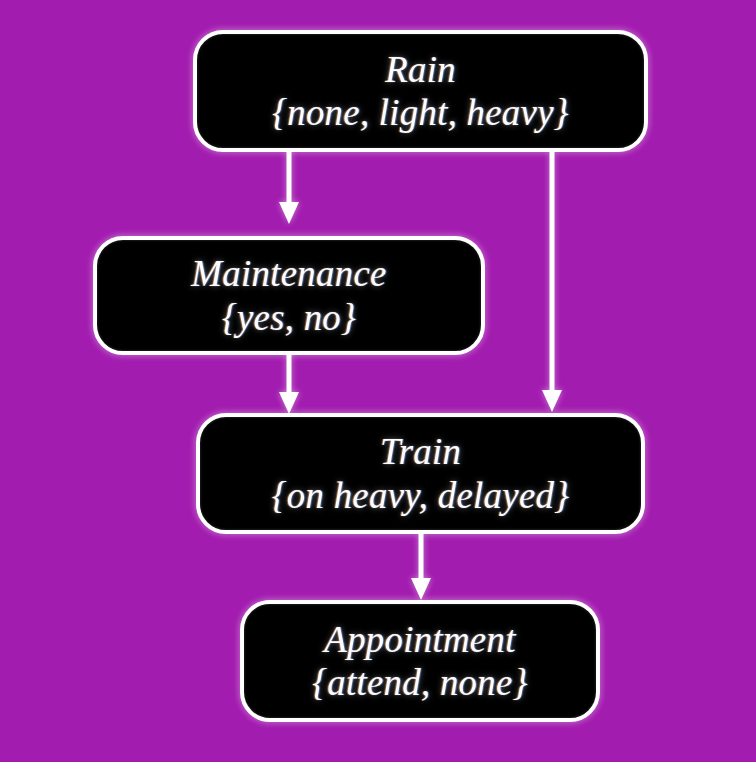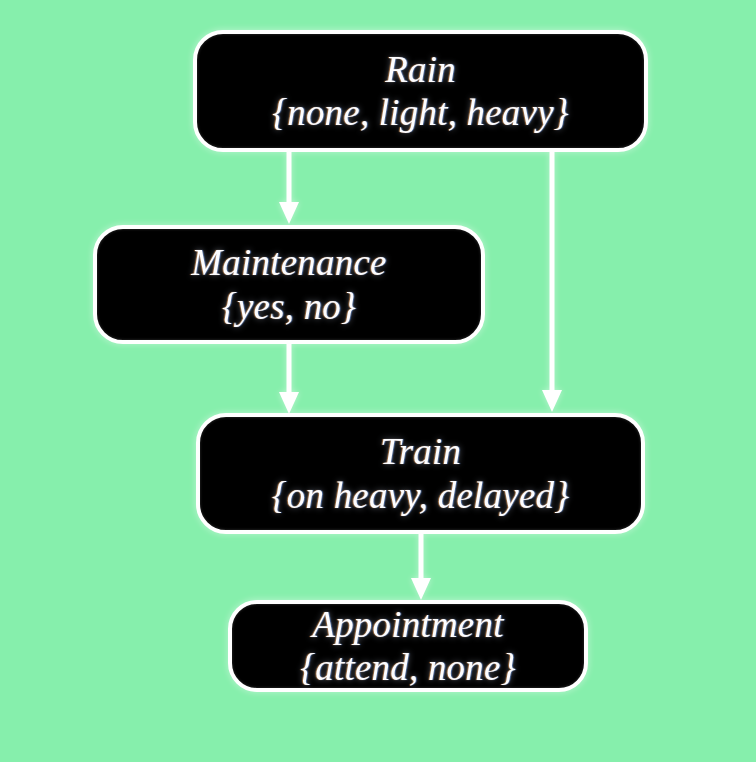--- a/index.html
+++ b/index.html
@@ -5,21 +5,21 @@
 <style>
   html, body {
     margin: 0;
     padding: 0;
     background: #000000;
   }
   #canvas {
     position: relative;
     width: 756px;
     height: 762px;
-    background: #86efac;
+    background: #a21caf;
     overflow: hidden;
     font-family: "Liberation Serif", "DejaVu Serif", serif;
   }
 
   
   .node {
     position: absolute;
     box-sizing: border-box;
     border: 4px solid #ffffff;
     border-radius: 30px;
@@ -41,23 +41,23 @@
     text-shadow:
       -1px 0 1px rgba(255,170,90,0.55),
        1px 0 1px rgba(120,170,255,0.55),
        0 0 6px rgba(220,230,255,0.45);
   }
   .node-name   { font-size: 37px; letter-spacing: 0.2px; }
   .node-states { font-size: 37px; letter-spacing: 0.2px; margin-top: 2px; }
 
   
   #node-rain        { left: 193px; top:  30px; width: 455px; height: 122px; }
-  #node-maintenance { left:  93px; top: 225px; width: 392px; height: 119px; }
+  #node-maintenance { left:  93px; top: 236px; width: 392px; height: 119px; }
   #node-train       { left: 196px; top: 413px; width: 449px; height: 121px; align-items: center; }
-  #node-appointment { left: 228px; top: 600px; width: 360px; height: 92px; border-radius: 29px; }
+  #node-appointment { left: 240px; top: 600px; width: 360px; height: 122px; }
 
   
   .edge {
     position: absolute;
     pointer-events: none;
   }
   .edge svg {
     display: block;
     overflow: visible;
     filter: drop-shadow(0 0 3px rgba(255,255,255,0.45));

